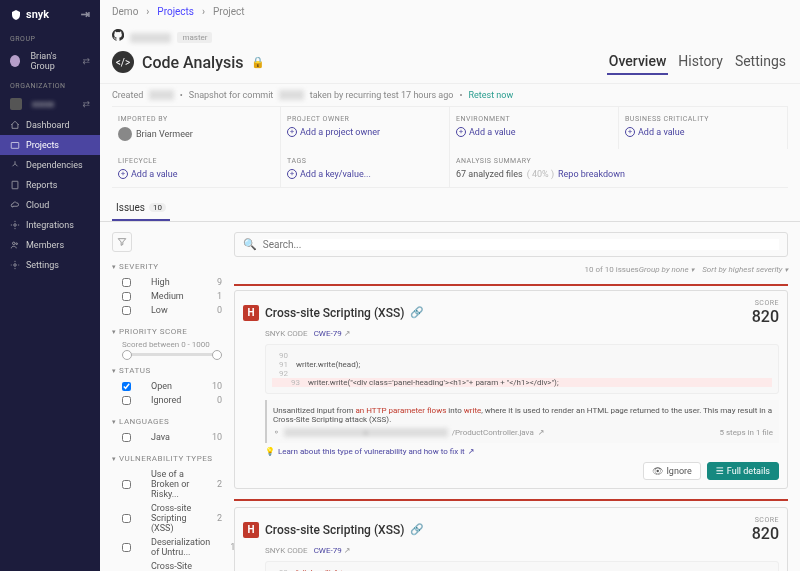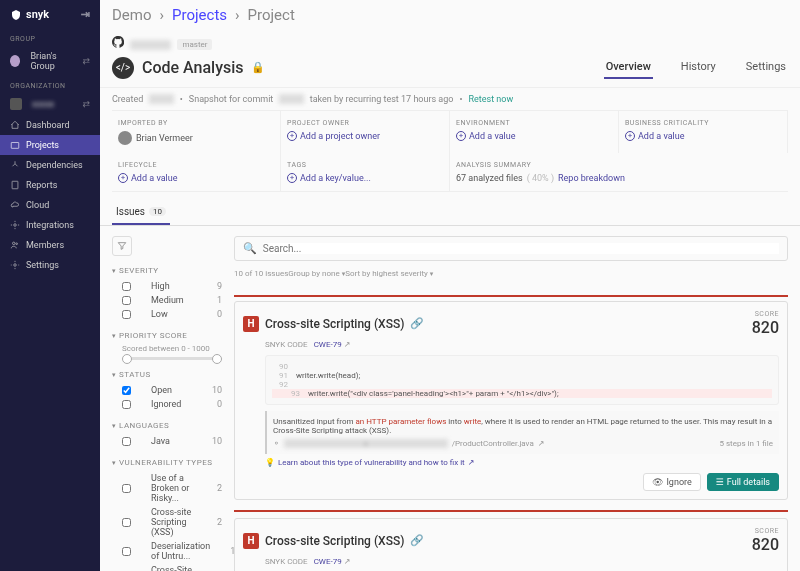--- a/index.html
+++ b/index.html
@@ -10,27 +10,27 @@
 .logo svg { width:12px; height:12px; }
 .sb-section-label { font-size:7px; letter-spacing:0.5px; color:#888; padding:6px 10px 3px; }
 .sb-item { display:flex; align-items:center; gap:6px; padding:5px 10px; cursor:pointer; }
 .sb-item.active { background:#4b45a1; color:#fff; }
 .sb-item .icon { width:10px; height:10px; display:flex; align-items:center; justify-content:center; }
 .sb-item .icon svg { width:10px; height:10px; fill:none; stroke:currentColor; stroke-width:1.5; }
 .group-badge { width:12px; height:12px; border-radius:50%; background:#b59ec9; display:inline-block; margin-right:4px; }
 .org-badge { width:12px; height:12px; border-radius:2px; background:#555; display:inline-block; margin-right:4px; }
 .expand-ic { margin-left:auto; opacity:.5; }
 .main { flex:1; background:#fafafa; overflow:auto; }
-.crumbs { padding:6px 12px; color:#888; font-size:15px; display:flex; gap:8px; }
+.crumbs { padding:6px 12px; color:#888; font-size:10px; display:flex; gap:8px; }
 .crumbs a { color:#4b45ff; cursor:pointer; }
 .header { padding:4px 12px 8px; display:flex; align-items:center; gap:8px; border-bottom:1px solid #eee; }
 .code-icon { width:22px; height:22px; border-radius:50%; background:#333; display:flex; align-items:center; justify-content:center; color:#fff; font-size:10px; }
 .title { font-size:16px; font-weight:500; color:#333; }
 .lock-ic { color:#aaa; }
-.tabs { margin-left:auto; display:flex; gap:26px; font-size:11px; }
+.tabs { margin-left:auto; display:flex; gap:8px; font-size:14px; }
 .tab { padding:4px 2px; cursor:pointer; color:#555; }
 .tab.active { border-bottom:2px solid #4b45a1; color:#333; font-weight:500; }
 .gh-row { padding:6px 12px 2px; display:flex; align-items:flex-end; gap:6px; color:#999; font-size:9px; }
 .gh-row .blur { filter:blur(2px); background:#ddd; color:transparent; border-radius:2px; padding:0 14px; }
 .branch-badge { background:#eee; padding:1px 5px; border-radius:2px; font-size:8px; }
 .meta-row { padding:6px 12px; color:#888; font-size:9px; display:flex; gap:6px; align-items:center; }
 .meta-row .blur { filter:blur(2px); background:#ddd; color:transparent; padding:0 10px; }
 .retest { color:#2a9d8f; cursor:pointer; }
 .info-grid { display:grid; grid-template-columns:repeat(4,1fr); gap:0; border-top:1px solid #eee; border-bottom:1px solid #eee; margin:0 12px; }
 .info-cell { padding:8px 6px; border-right:1px solid #eee; }
@@ -52,22 +52,22 @@
 .filter-row { display:flex; align-items:center; gap:20px; padding:2px 0 2px 10px; color:#555; }
 .filter-row input { width:9px; height:9px; }
 .filter-row .count { margin-left:auto; color:#999; }
 .filter-sub { font-size:8px; color:#999; padding-left:10px; margin-bottom:3px; }
 .slider { height:3px; background:#ddd; border-radius:2px; margin:4px 0 4px 10px; position:relative; }
 .slider::before { content:''; position:absolute; left:0; width:8px; height:8px; background:#fff; border:1px solid #aaa; border-radius:50%; top:-3px; }
 .slider::after { content:''; position:absolute; right:0; width:8px; height:8px; background:#fff; border:1px solid #aaa; border-radius:50%; top:-3px; }
 .issues { flex:1; }
 .search-box { border:1px solid #ddd; border-radius:3px; padding:5px 8px; display:flex; align-items:center; gap:6px; margin-bottom:8px; }
 .search-box input { border:none; outline:none; flex:1; font-size:10px; }
-.list-meta { display:flex; justify-content:flex-start; font-size:8px; color:#999; margin-bottom:4px; border-bottom:2px solid #c0392b; padding-bottom:17px; }
-.list-meta .right { display:flex; gap:0; }
+.list-meta { display:flex; justify-content:flex-end; font-size:8px; color:#999; margin-bottom:4px; border-bottom:2px solid #c0392b; padding-bottom:10px; }
+.list-meta .right { display:flex; gap:8px;font-style:italic; }
 .issue-card { border:1px solid #ddd; border-radius:3px; padding:8px; margin-bottom:10px; }
 .issue-head { display:flex; align-items:center; gap:6px; margin-bottom:3px; }
 .sev-badge { width:16px; height:16px; background:#c0392b; color:#fff; border-radius:2px; display:flex; align-items:center; justify-content:center; font-weight:bold; font-size:10px; }
 .issue-title { font-size:12px; font-weight:500; }
 .link-ic { color:#aaa; cursor:pointer; }
 .score { margin-left:auto; text-align:right; }
 .score-label { font-size:7px; color:#999; letter-spacing:.5px; }
 .score-val { font-size:16px; font-weight:500; }
 .issue-sub { font-size:8px; color:#999; margin-bottom:6px; padding-left:22px; }
 .cwe { color:#4b45a1; }

